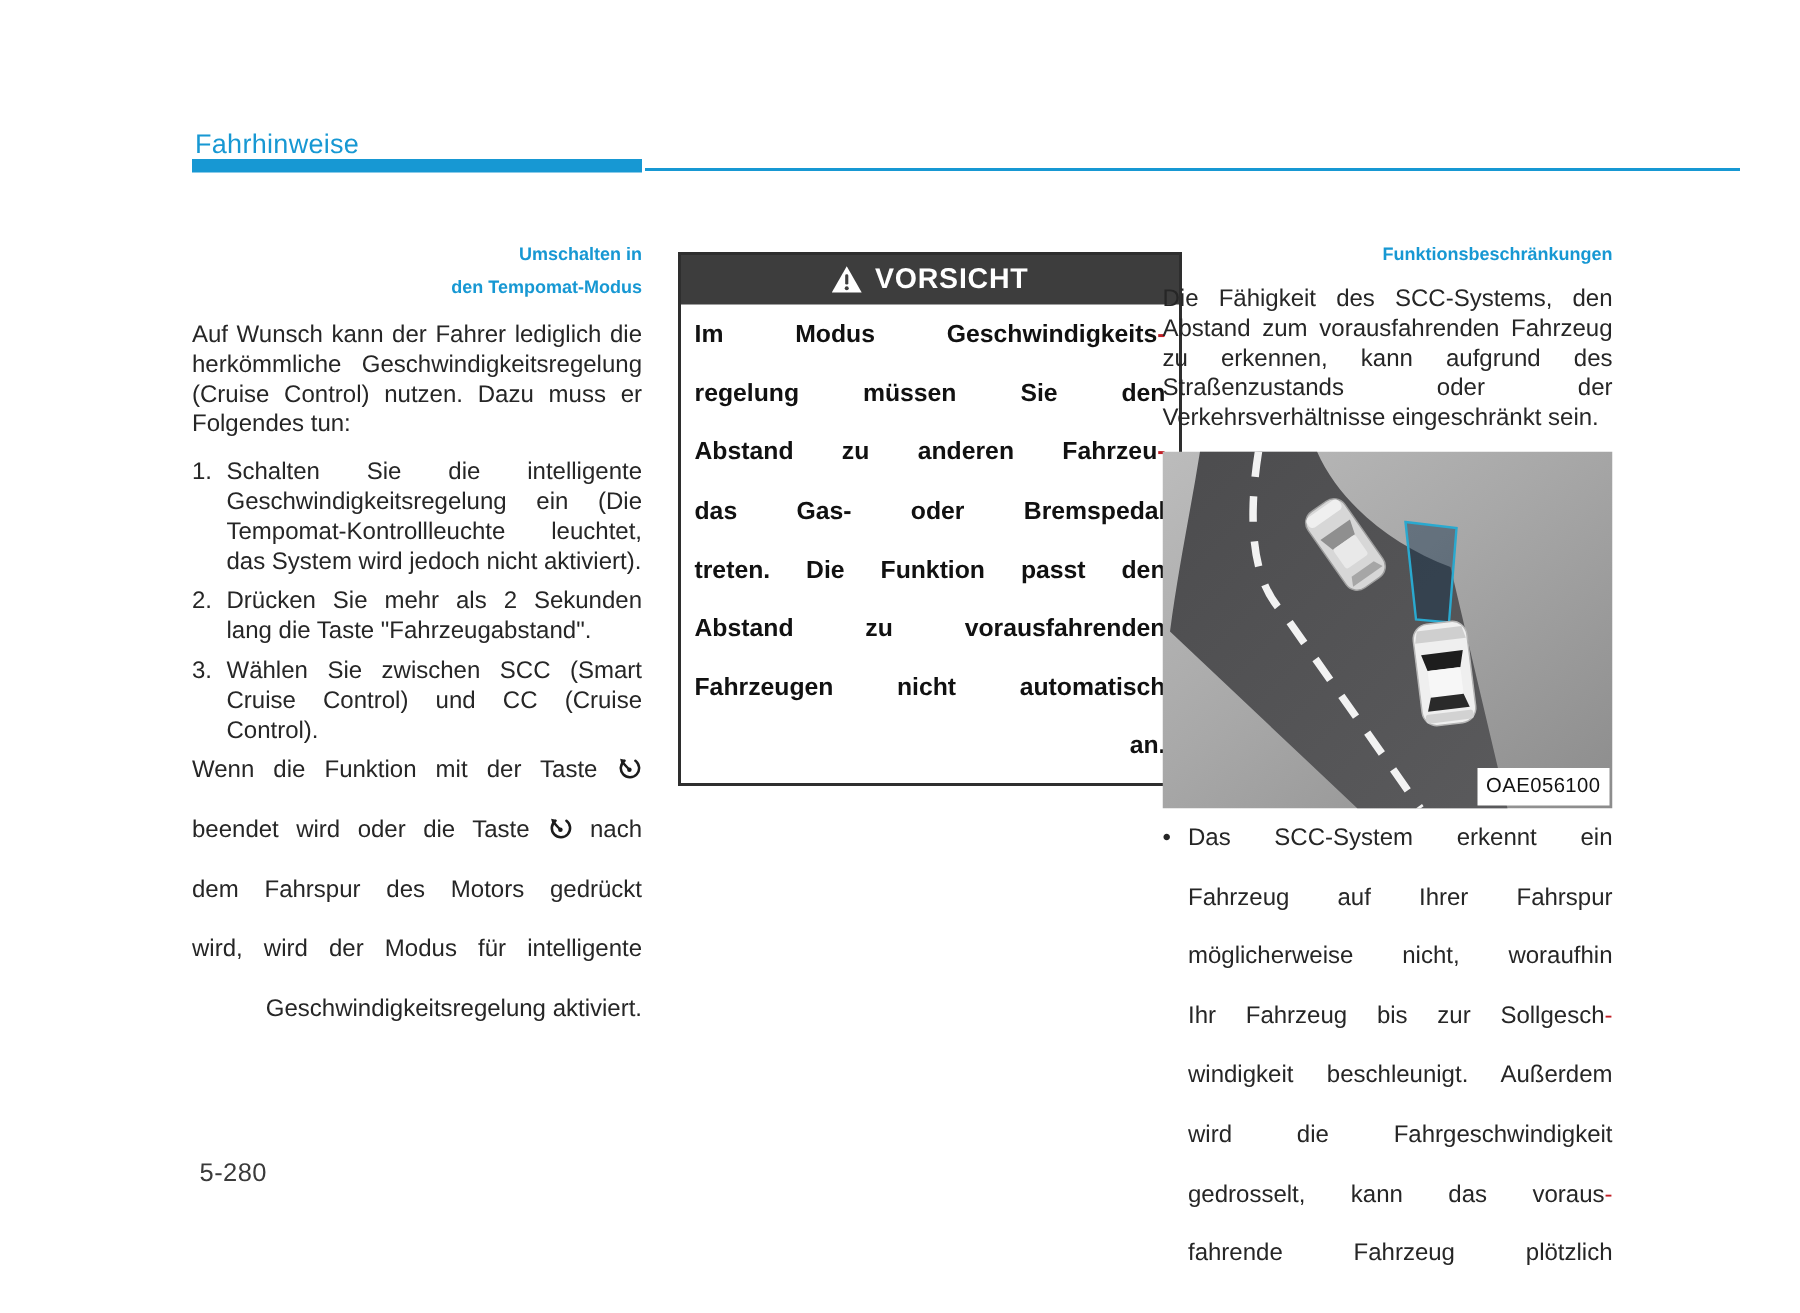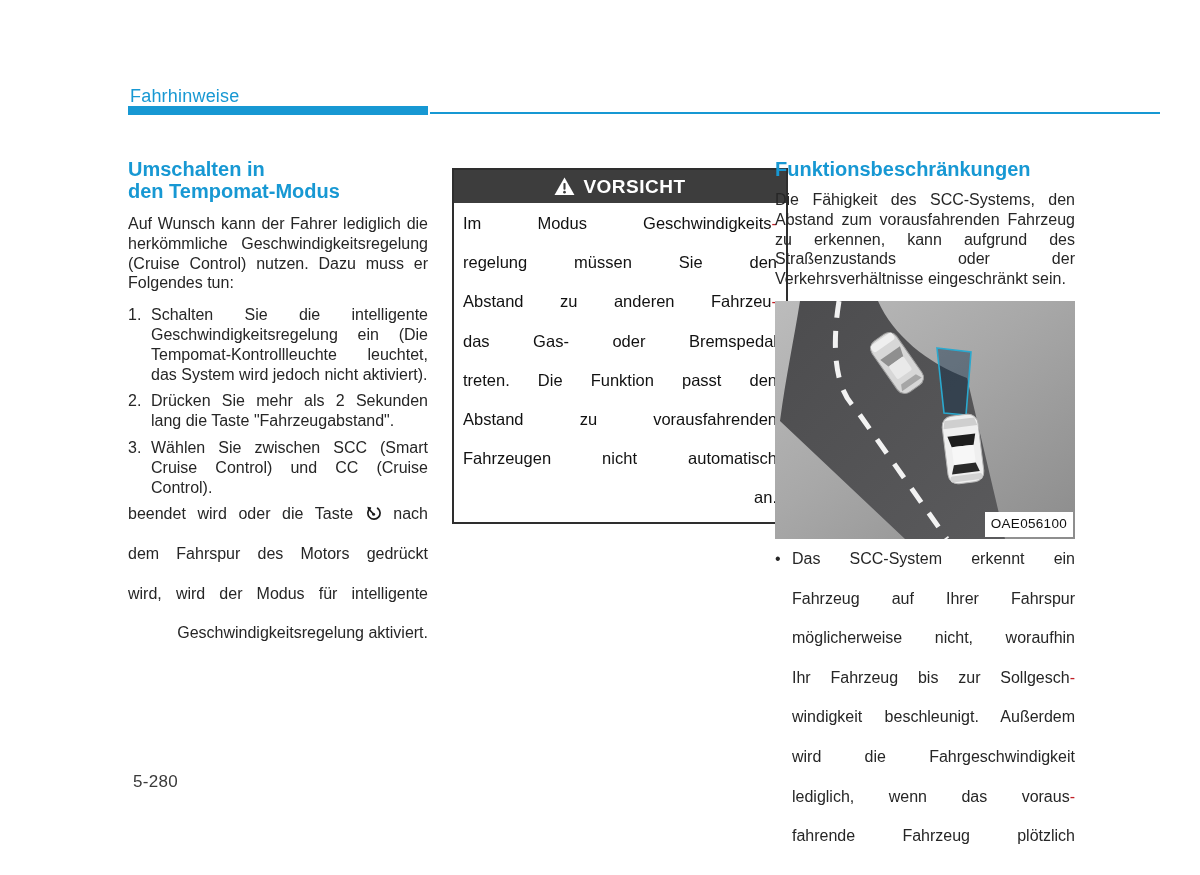--- a/index.html
+++ b/index.html
@@ -11,21 +11,21 @@
   .hdr-title { position:absolute; left:130px; top:86px; font-size:18px; color:#1798d3; letter-spacing:.2px; }
   .hdr-bar   { position:absolute; left:128px; top:106px; width:300px; height:9px; background:#1798d3; }
   .hdr-rule  { position:absolute; left:430px; top:112px; width:730px; height:2px; background:#1798d3; }
 
   
   .col { position:absolute; width:300px; font-size:16px; line-height:19.8px; color:#262626; }
   .col-left  { left:128px; top:158px; }
   .col-mid   { left:452px; top:168px; width:336px; }
   .col-right { left:775px; top:158px; }
 
-  h2.blue { color:#1798d3; font-size:20px; line-height:22px; font-weight:bold; margin-bottom:12px; }
+  h2.blue { color:#1798d3; font-size:12px; line-height:22px; font-weight:bold; margin-bottom:12px;text-align:right; }
   p.just { text-align:justify; margin-bottom:12px; }
 
   
   .step, .bullet-item { display:flex; margin-bottom:7px; }
   .step-num { flex:none; width:23px; }
   .step-text { flex:1; text-align:justify; }
   .bullet-dot { flex:none; width:17px; font-size:16px; }
   .bullet-text { flex:1; }
 
   
@@ -33,21 +33,21 @@
   .jl::after { content:""; display:inline-block; width:100%; height:0; }
   .jl.last { text-align:right; }
   .jl.last::after { content:none; }
   .red { color:#c11e25; }
   .inline-icon { display:inline-block; width:17px; height:15px; vertical-align:-2px; }
 
   
   .caution-box { border:2px solid #2e2e2e; background:#fff; }
   .caution-head { height:33px; background:#3d3d3d; display:flex; align-items:center; justify-content:center; gap:8px; }
   .caution-title { color:#fff; font-weight:bold; font-size:19px; letter-spacing:.5px; }
-  .caution-body { padding:11px 9px 14px 9px; font-weight:normal; font-size:16.5px; line-height:19.6px; color:#111; }
+  .caution-body { padding:11px 9px 14px 9px; font-weight:bold; font-size:16.5px; line-height:19.6px; color:#111; }
   .warn-icon { width:21px; height:19px; }
 
   
   .subhead { font-size:17.5px; font-weight:bold; font-style:italic; color:#111; margin:18px 0 12px 0; }
   .figure { position:relative; width:300px; height:238px; margin-bottom:10px; }
   .fig-caption { position:absolute; right:2px; bottom:2px; background:#fff; color:#111;
     font-size:13.5px; padding:2px 6px 3px 6px; letter-spacing:.3px; }
 
   
   .footer-page { position:absolute; left:133px; top:772px; font-size:17px; color:#3a3a3a; letter-spacing:.3px; }
@@ -75,20 +75,26 @@
         <div class="step">
           <span class="step-num">2.</span>
           <span class="step-text">Drücken Sie mehr als 2 Sekunden lang die Taste "Fahrzeugabstand".</span>
         </div>
         <div class="step">
           <span class="step-num">3.</span>
           <span class="step-text">Wählen Sie zwischen SCC (Smart Cruise Control) und CC (Cruise Control).</span>
         </div>
       </div>
     <div style="margin-top:5px;">
+        <div class="jl"><span>Wenn die Funktion mit der Taste </span><svg viewBox="0 0 17 15" xmlns="http://www.w3.org/2000/svg" class="inline-icon">
+    <path d="M5.2 2.3 A6.1 6.1 0 1 0 12.6 2.2" fill="none" stroke="#1c1c1c" stroke-width="1.7" stroke-linecap="round"></path>
+    <circle cx="8.6" cy="8.2" r="1.5" fill="#1c1c1c"></circle>
+    <line x1="8.6" y1="8.2" x2="4.2" y2="3.4" stroke="#1c1c1c" stroke-width="1.6" stroke-linecap="round"></line>
+    <path d="M2.4 0.8 L6.4 1.6 L3.4 4.6 Z" fill="#1c1c1c"></path>
+  </svg></div>
         <div class="jl"><span>beendet wird oder die Taste </span><svg viewBox="0 0 17 15" xmlns="http://www.w3.org/2000/svg" class="inline-icon">
     <path d="M5.2 2.3 A6.1 6.1 0 1 0 12.6 2.2" fill="none" stroke="#1c1c1c" stroke-width="1.7" stroke-linecap="round"></path>
     <circle cx="8.6" cy="8.2" r="1.5" fill="#1c1c1c"></circle>
     <line x1="8.6" y1="8.2" x2="4.2" y2="3.4" stroke="#1c1c1c" stroke-width="1.6" stroke-linecap="round"></line>
     <path d="M2.4 0.8 L6.4 1.6 L3.4 4.6 Z" fill="#1c1c1c"></path>
   </svg><span> nach</span></div>
         <div class="jl"><span>dem Fahrspur des Motors gedrückt</span></div>
         <div class="jl"><span>wird, wird der Modus für intelligente</span></div>
         <div class="jl last"><span>Geschwindigkeitsregelung aktiviert.</span></div>
       </div>
@@ -164,20 +170,20 @@
 
     <div class="bullet-item">
       <span class="bullet-dot">•</span>
       <span class="bullet-text">
           <div class="jl"><span>Das SCC-System erkennt ein</span></div>
           <div class="jl"><span>Fahrzeug auf Ihrer Fahrspur</span></div>
           <div class="jl"><span>möglicherweise nicht, woraufhin</span></div>
           <div class="jl"><span>Ihr Fahrzeug bis zur Sollgesch</span><span class="red">-</span></div>
           <div class="jl"><span>windigkeit beschleunigt. Außerdem</span></div>
           <div class="jl"><span>wird die Fahrgeschwindigkeit</span></div>
-          <div class="jl"><span>lediglich, wenn das voraus</span><span class="red">-</span></div>
+          <div class="jl"><span>gedrosselt, kann das voraus</span><span class="red">-</span></div>
           <div class="jl"><span>fahrende Fahrzeug plötzlich</span></div>
         </span>
     </div>
   </div>
 
   <div class="footer-page">5-280</div>
 </div>
 
 </body></html>

